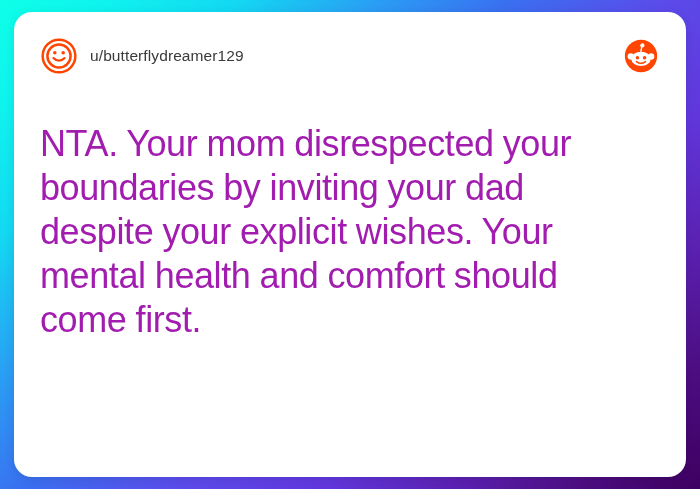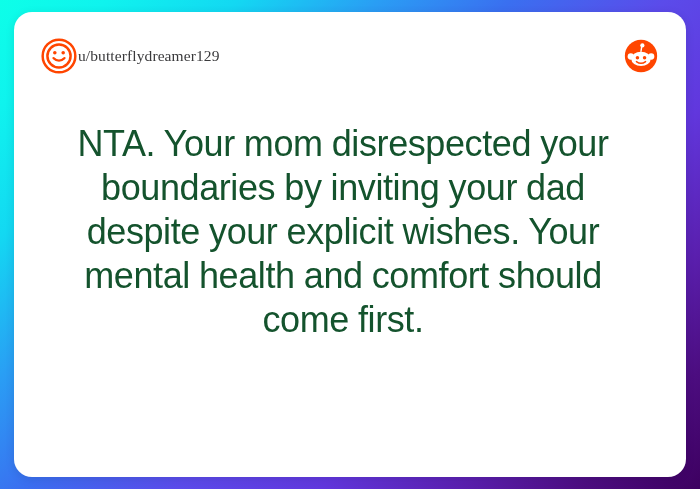--- a/index.html
+++ b/index.html
@@ -48,23 +48,23 @@
 
   
   #card-header {
     display: flex;
     align-items: center;
     height: 44px;
   }
   #author-block {
     display: flex;
     align-items: center;
+    gap: 12px;
     flex: 1 1 auto;
     min-width: 0;
-    font-family: Liberation Serif, serif;
   }
   #avatar-icon {
     flex: 0 0 auto;
     width: 38px;
     height: 38px;
     display: block;
   }
   #author-name {
     font-size: 15.5px;
     line-height: 1.2;
@@ -83,27 +83,26 @@
   }
 
   
   #post-body {
     margin-top: 44px;
     padding-right: 14px;
   }
   #post-text {
     font-size: 36px;
     line-height: 1.225;
-    color: #14532d;
+    color: #a21caf;
     font-weight: 400;
     letter-spacing: -0.4px;
     word-spacing: -0.5px;
     margin: 0;
     white-space: pre-wrap;
-    text-align: center;
   }
 </style>
 </head>
 <body>
 
 <div id="quote-card-stage">
 
   <div id="post-card">
 
     <div id="card-header">

